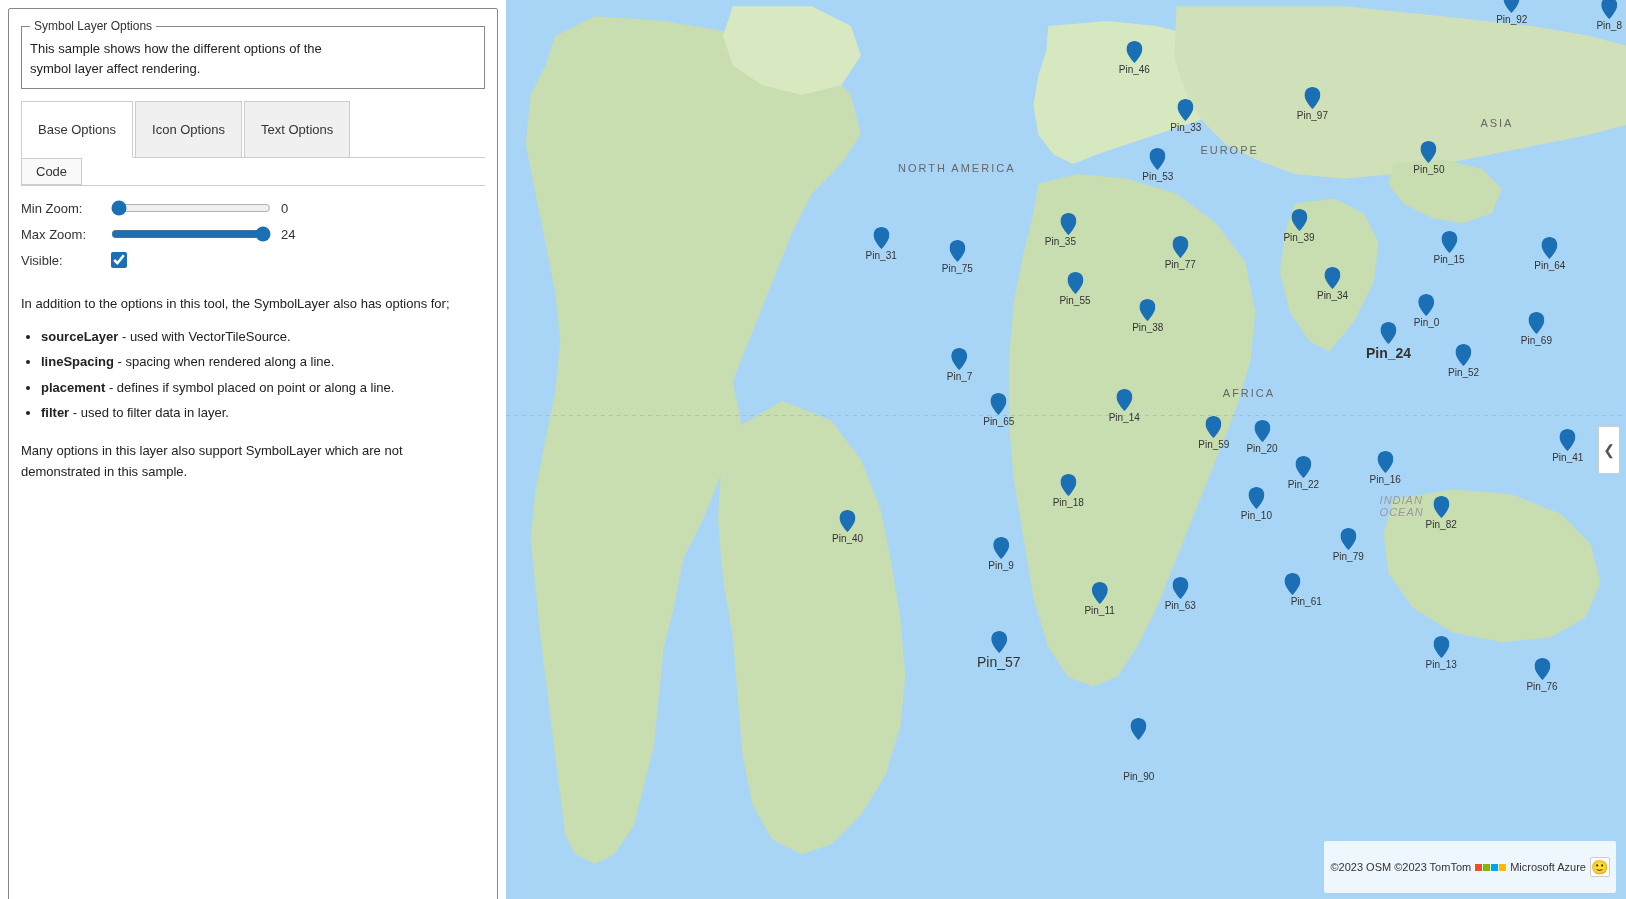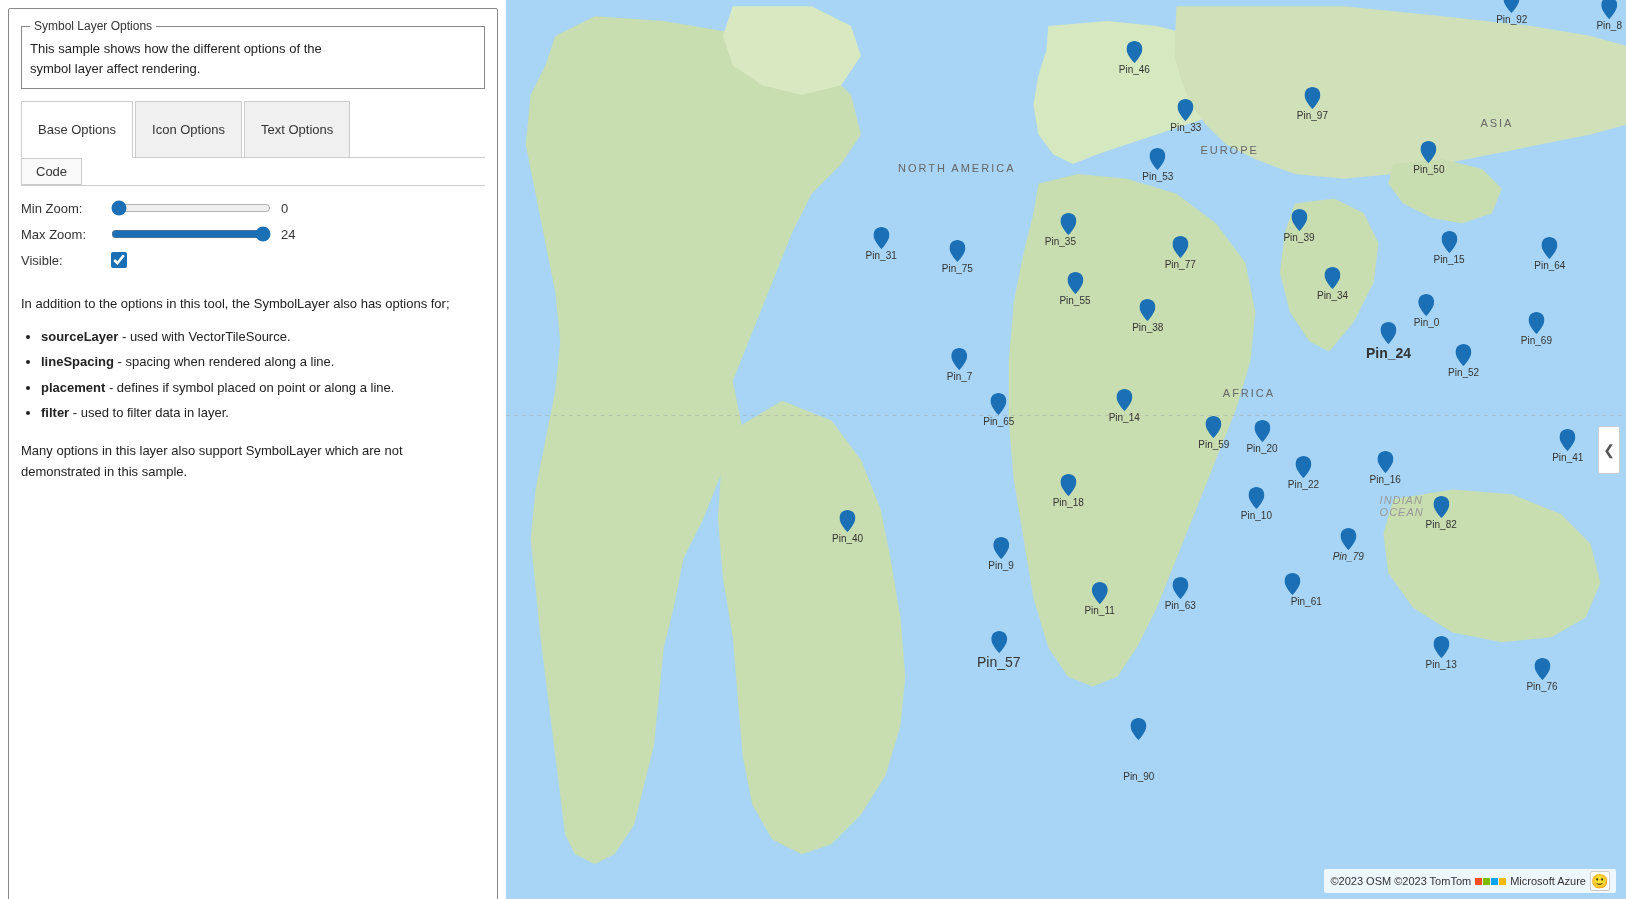--- a/index.html
+++ b/index.html
@@ -140,21 +140,21 @@
     .map-attribution {
       position: absolute;
       bottom: 6px;
       right: 10px;
       font-size: 11px;
       color: #333;
       display: flex;
       align-items: center;
       gap: 4px;
       background: rgba(255,255,255,0.8);
-      padding: 2px 6px;
+      padding: 16px 6px;
       border-radius: 2px;
     }
     .ms-logo {
       display: flex;
       gap: 1px;
       align-items: center;
     }
     .ms-sq {
       width: 7px;
       height: 7px;
@@ -475,21 +475,21 @@
           <path d="M8 0 C3.58 0 0 3.58 0 8 C0 14 8 22 8 22 C8 22 16 14 16 8 C16 3.58 12.42 0 8 0 Z" fill="#1a6fb5"></path>
         </svg>
         <span class="pin-label" style="font-size: 10px; color: rgb(51, 51, 51); white-space: nowrap; margin-top: 1px;">Pin_16</span>
       </div>
       <div class="pin-marker" style="position: absolute; left: 94.8%; top: 51.5%; transform: translate(-50%, -100%); display: flex; flex-direction: column; align-items: center;">
         <svg width="16" height="22" viewBox="0 0 16 22">
           <path d="M8 0 C3.58 0 0 3.58 0 8 C0 14 8 22 8 22 C8 22 16 14 16 8 C16 3.58 12.42 0 8 0 Z" fill="#1a6fb5"></path>
         </svg>
         <span class="pin-label" style="font-size: 10px; color: rgb(51, 51, 51); white-space: nowrap; margin-top: 1px;">Pin_41</span>
       </div>
-      <div class="pin-marker" style="position: absolute; left: 75.2%; top: 62.5%; transform: translate(-50%, -100%); display: flex; flex-direction: column; align-items: center; font-style: italic;">
+      <div class="pin-marker" style="position: absolute; left: 75.2%; top: 62.5%; transform: translate(-50%, -100%); display: flex; flex-direction: column; align-items: center;">
         <svg width="16" height="22" viewBox="0 0 16 22">
           <path d="M8 0 C3.58 0 0 3.58 0 8 C0 14 8 22 8 22 C8 22 16 14 16 8 C16 3.58 12.42 0 8 0 Z" fill="#1a6fb5"></path>
         </svg>
         <span class="pin-label" style="font-size: 10px; color: rgb(51, 51, 51); white-space: nowrap; margin-top: 1px;">Pin_79</span>
       </div>
       <div class="pin-marker" style="position: absolute; left: 83.5%; top: 59%; transform: translate(-50%, -100%); display: flex; flex-direction: column; align-items: center;">
         <svg width="16" height="22" viewBox="0 0 16 22">
           <path d="M8 0 C3.58 0 0 3.58 0 8 C0 14 8 22 8 22 C8 22 16 14 16 8 C16 3.58 12.42 0 8 0 Z" fill="#1a6fb5"></path>
         </svg>
         <span class="pin-label" style="font-size: 10px; color: rgb(51, 51, 51); white-space: nowrap; margin-top: 1px;">Pin_82</span>

